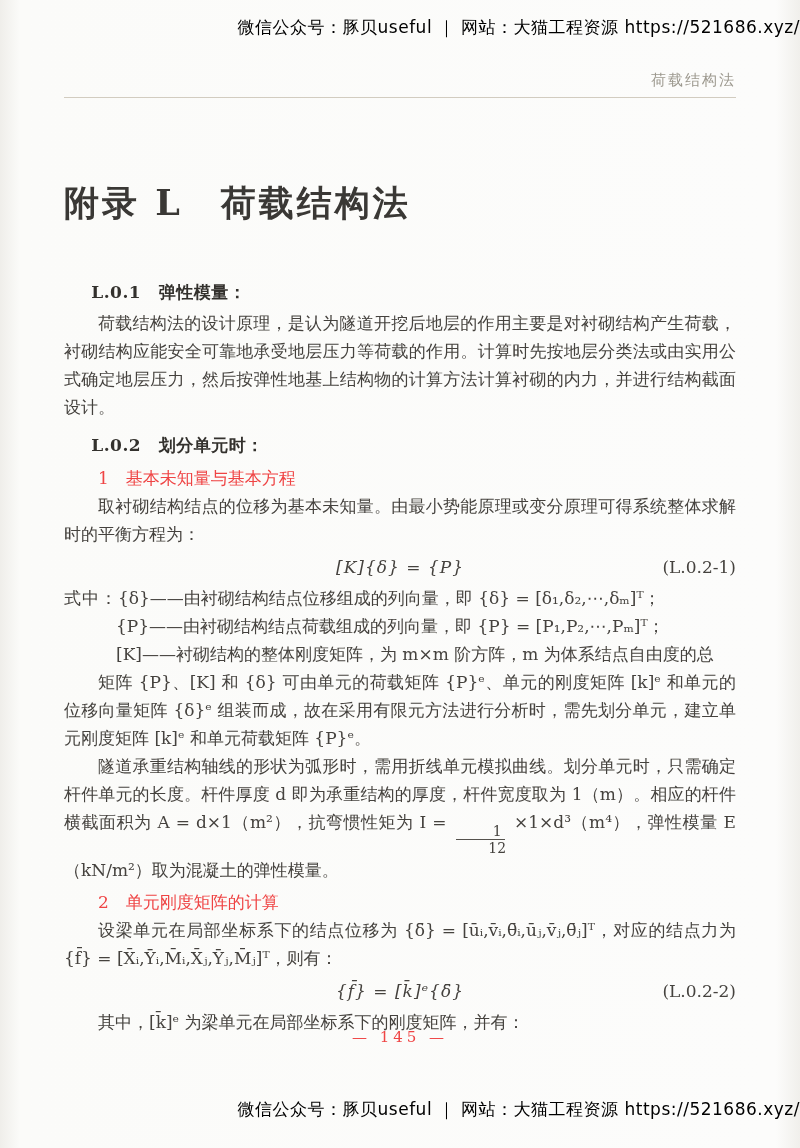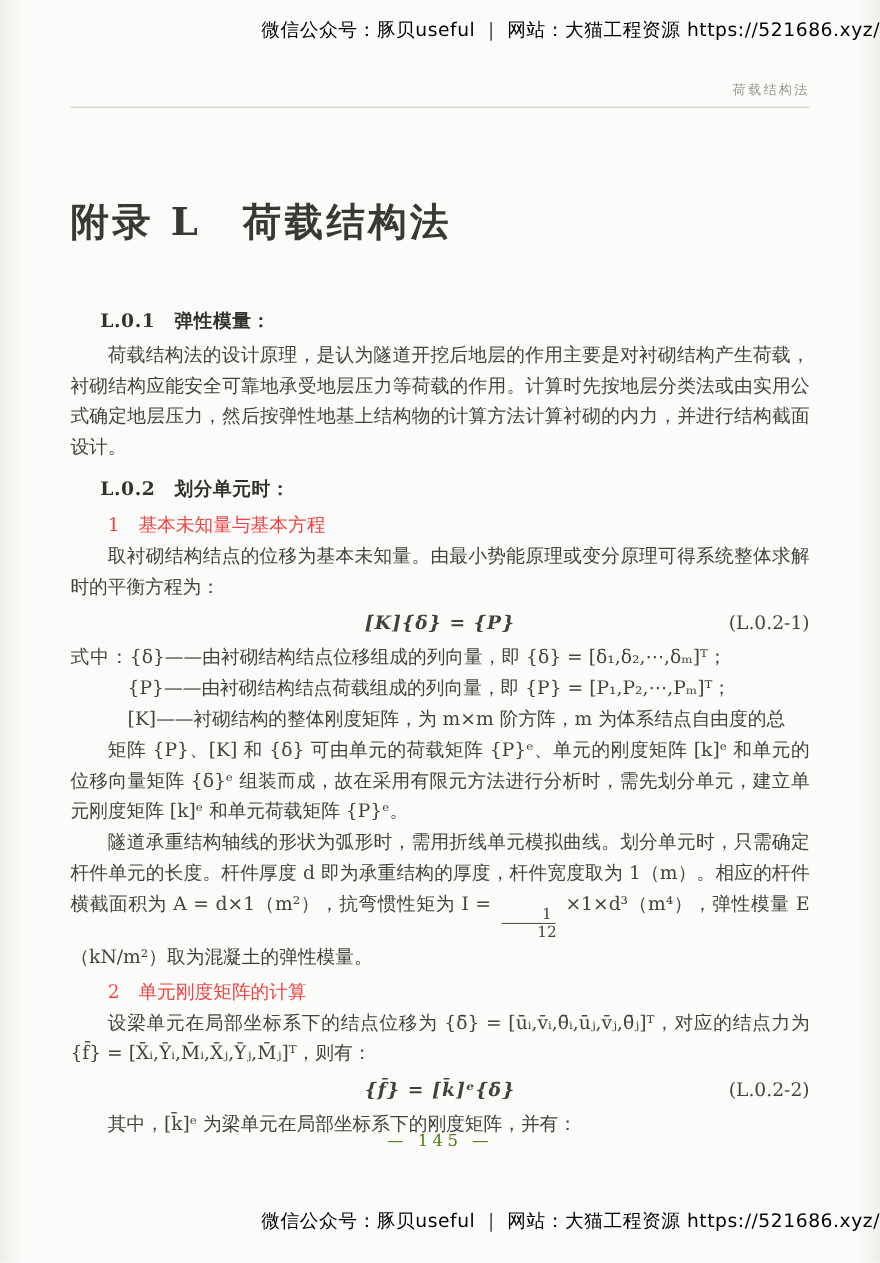--- a/index.html
+++ b/index.html
@@ -14,49 +14,49 @@
     position:absolute;left:0;width:100%;text-align:right;
     font-family:"DejaVu Sans","Liberation Sans",sans-serif;
     font-size:17px;letter-spacing:.5px;color:#000000;
   }
   .promo.top{top:16px;}
   .promo.bottom{top:1098px;}
   .head-row{
     position:absolute;top:70px;left:64px;right:64px;
     text-align:right;border-bottom:1px solid #d2ccc0;padding-bottom:7px;
   }
-  .running-head{font-size:12px;color:#9c988e;letter-spacing:2px;}
+  .running-head{font-size:15px;color:#9c988e;letter-spacing:2px;}
   .content{position:absolute;top:186px;left:64px;right:64px;font-size:17px;}
   .doc-title{
     font-size:35px;line-height:34px;margin:0 0 58px;color:#3a3835;
     letter-spacing:3px;font-weight:600;
   }
   .sec-heading{
     font-weight:bold;color:#33312d;line-height:29px;margin:10px 0 2px;
     padding-left:1.6em;letter-spacing:.5px;
   }
   p.para{margin:0;text-indent:2em;text-align:justify;line-height:28px;}
   .subhead{line-height:28px;padding-left:2em;margin:4px 0 0;color:#ef4444;}
   .eq-row{position:relative;text-align:center;line-height:28px;margin:5px 0 3px;}
-  .eq{font-style:italic;letter-spacing:1px;font-weight:bold;}
+  .eq{font-style:italic;letter-spacing:1px;}
   .eq-no{position:absolute;right:0;top:0;font-style:normal;letter-spacing:0;}
   .where{margin:0;}
   .where-line{line-height:28px;text-align:justify;}
   .where-line.l1{padding-left:52px;}
   .where-line.l2{padding-left:104px;}
   .where-label{letter-spacing:1px;}
   .frac{
     display:inline-flex;flex-direction:column;align-items:center;
     vertical-align:-0.55em;line-height:1.05;font-size:0.82em;margin:0 2px;
   }
   .frac .num{border-bottom:1px solid #55524d;padding:0 3px 1px;}
   .frac .den{padding-top:1px;}
   .page-number{
     position:absolute;top:1028px;left:0;width:100%;text-align:center;
-    font-size:15px;color:#4d7c0f;letter-spacing:4px;
+    font-size:15px;color:#ef4444;letter-spacing:4px;
   }
 </style>
 </head>
 <body>
 
 <div class="page">
 
   <div class="promo top">微信公众号：豚贝useful ｜ 网站：大猫工程资源 https://521686.xyz/</div>
 
   <div class="head-row">

